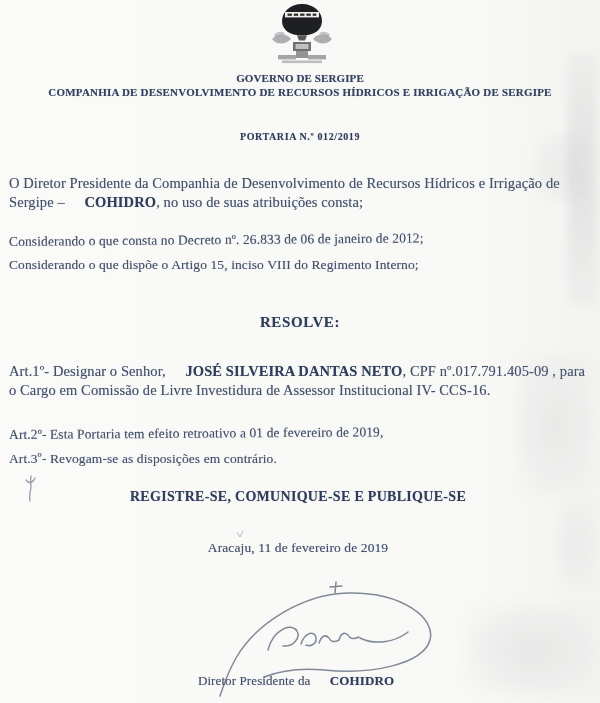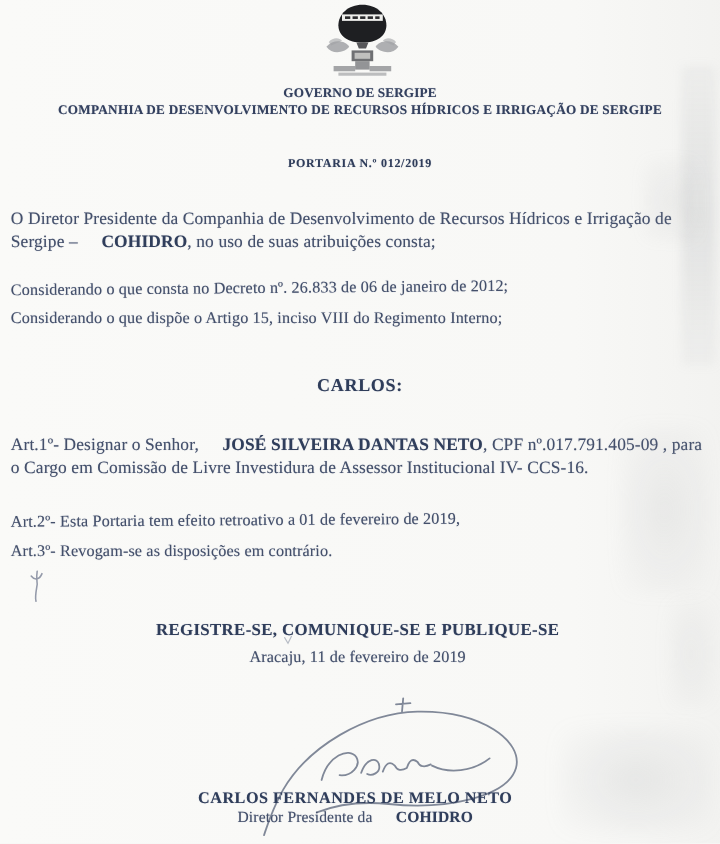--- a/index.html
+++ b/index.html
@@ -23,21 +23,21 @@
   }
   .center { left: 0; width: 600px; text-align: center; }
   .b { font-weight: bold; color: #303e5b; margin-left: 16px; }
   .header-line { font-weight: bold; color: #33405e; font-size: 11px; }
   .company-line { font-weight: bold; color: #33405e; font-size: 11px; letter-spacing: 0.2px; }
   .doc-title { font-weight: bold; color: #2f3d5a; font-size: 10px; letter-spacing: 0.6px; }
   .para { font-size: 14.5px; line-height: 19px; margin: 0; }
   .consid { font-size: 13.5px; margin: 0; }
   .resolve { font-weight: bold; color: #2f3d5a; font-size: 15px; letter-spacing: 0.6px; }
   .art-small { font-size: 13.5px; margin: 0; }
-  .registre { font-weight: bold; color: #2f3d5a; font-size: 14px; letter-spacing: 0.3px; margin-top: 29px; }
+  .registre { font-weight: bold; color: #2f3d5a; font-size: 14px; letter-spacing: 0.3px; }
   .dateline { font-size: 13.5px; }
   .sig-name { font-weight: bold; color: #2f3d5a; font-size: 13.5px; letter-spacing: 0.4px; }
   .sig-role { font-size: 13px; }
   .tilt-a { transform: rotate(-0.5deg); transform-origin: left center; }
   .tilt-b { transform: rotate(-0.4deg); transform-origin: left center; }
   .noise { position: absolute; pointer-events: none; }
   .n1 { left: 568px; top: 55px; width: 28px; height: 250px;
         background: linear-gradient(180deg, rgba(160,163,168,.08), rgba(148,152,158,.18), rgba(160,163,168,.06));
         filter: blur(4px); }
   .n2 { left: 516px; top: 355px; width: 76px; height: 140px;
@@ -93,21 +93,21 @@
 
   <div class="abs center txt doc-title" style="top:131px;">PORTARIA N.º 012/2019</div>
 
   <p class="abs txt para" style="left:9px; top:174px; width:584px;">
     <span>O Diretor Presidente da Companhia de Desenvolvimento de Recursos Hídricos e Irrigação de Sergipe – </span><span class="b">COHIDRO</span><span>, no uso de suas atribuições consta;</span>
   </p>
 
   <p class="abs txt consid tilt-a" style="left:9px; top:234px; width:560px;">Considerando o que consta no Decreto nº. 26.833 de 06 de janeiro de 2012;</p>
   <p class="abs txt consid" style="left:9px; top:257px; width:560px;">Considerando o que dispõe o Artigo 15, inciso VIII do Regimento Interno;</p>
 
-  <div class="abs center txt resolve" style="top:314px;">CARLOS:</div>
+  <div class="abs center txt resolve" style="top:314px;">RESOLVE:</div>
 
   <p class="abs txt para" style="left:9px; top:362px; width:586px;">
     <span>Art.1º- Designar  o Senhor, </span><span class="b">JOSÉ SILVEIRA DANTAS NETO</span><span>, CPF nº.017.791.405-09 , para o Cargo em Comissão de Livre Investidura de Assessor Institucional IV- CCS-16.</span>
   </p>
 
   <p class="abs txt art-small tilt-b" style="left:9px; top:427px; width:560px;">Art.2º- Esta Portaria tem efeito retroativo a 01 de fevereiro de 2019,</p>
 
   <p class="abs txt art-small" style="left:9px; top:451px; width:560px;">Art.3º- Revogam-se as disposições em contrário.</p>
 
   <div class="abs" style="left:22px; top:474px; width:18px; height:30px;">
@@ -137,21 +137,20 @@
         <path d="M56 70 C61 50 79 42 85 51 C89 58 81 67 71 66"></path>
 
         <path d="M89 64 C93 52 103 50 104 58 C105 64 98 67 94 65"></path>
         <path d="M107 63 q 4 -11 10 -5 q 3 6 10 2 q 3 -10 9 -5 q 3 6 11 2"></path>
 
         <path d="M148 58 C162 65 182 63 196 52"></path>
       </g>
     </svg>
   </div>
 
-  <div class="abs txt sig-name" style="left:0; top:657px; width:592px; text-align:center;">CARLOS FERNANDES DE MELO NETO</div>
   <div class="abs txt sig-role" style="left:0; top:673px; width:592px; text-align:center;">
     <span>Diretor Presidente da </span><span class="b">COHIDRO</span>
   </div>
 
   <div class="noise n1"></div>
   <div class="noise n2"></div>
   <div class="noise n3"></div>
   <div class="noise n4"></div>
   <div class="noise n5"></div>
 

